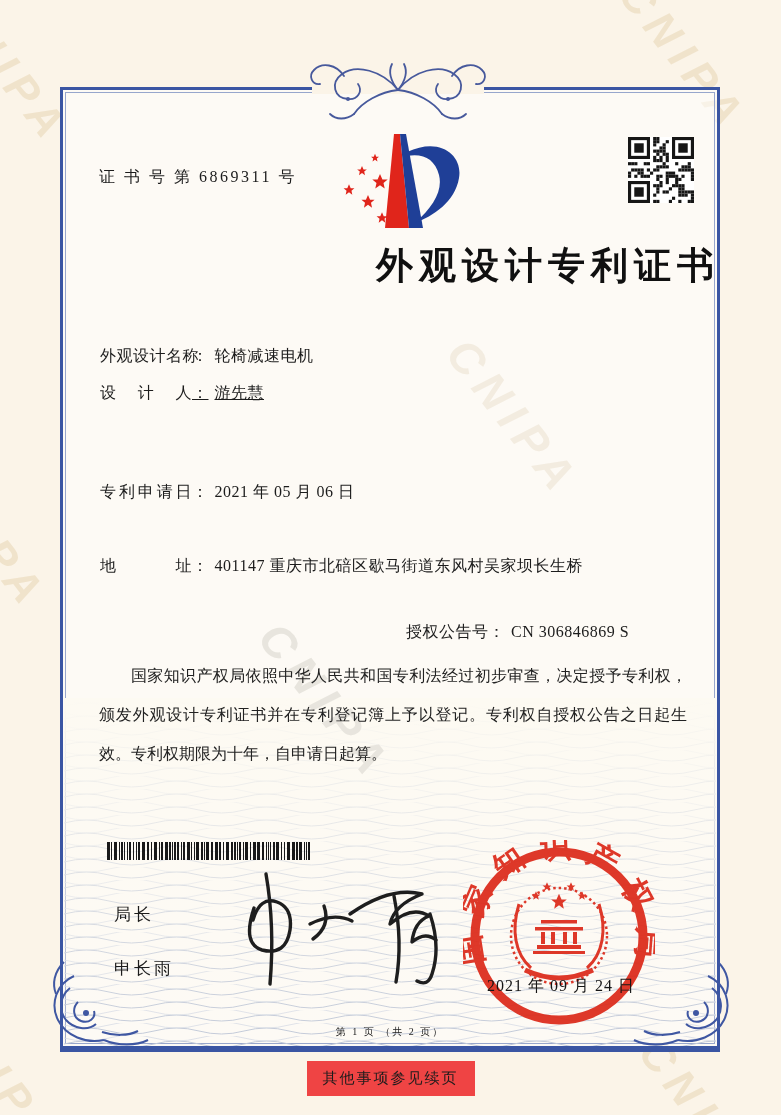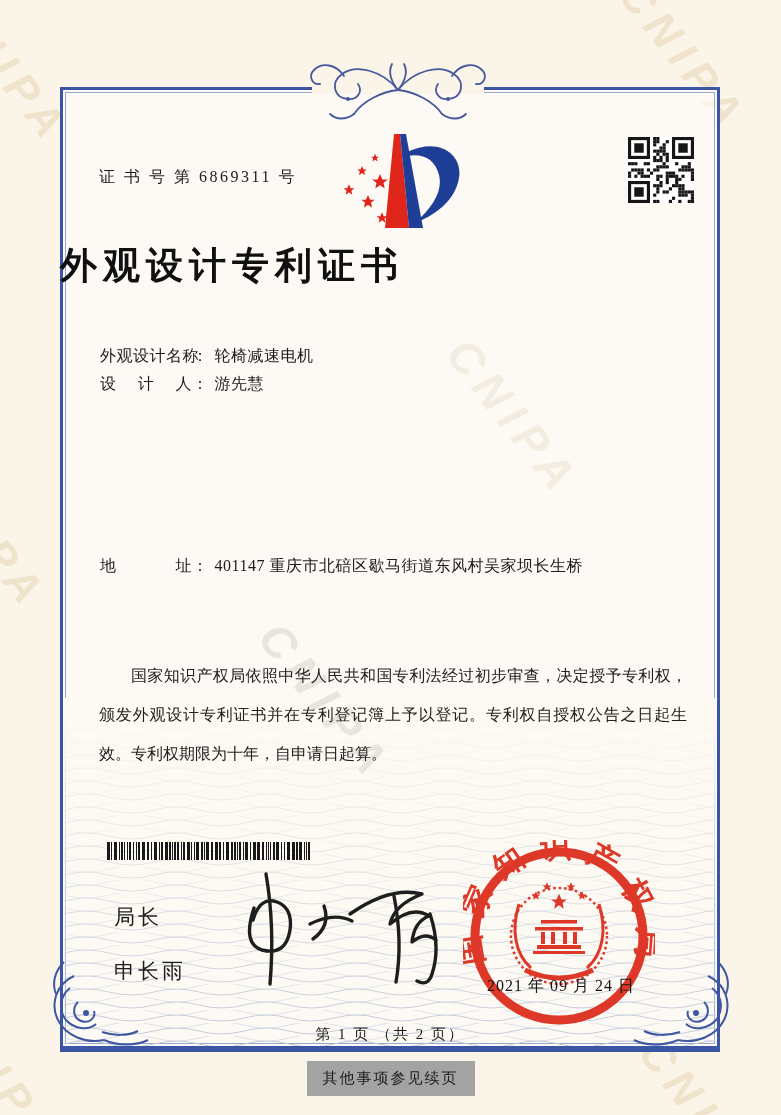--- a/index.html
+++ b/index.html
@@ -9,35 +9,35 @@
   .wm{position:absolute;font-family:"Liberation Sans","DejaVu Sans",sans-serif;
       font-weight:700;font-style:italic;letter-spacing:9px;transform:rotate(52deg);
       transform-origin:left top;user-select:none;white-space:nowrap;}
   .wm-tan{color:#f0e3cb;}
   .wm-tan2{color:#f3ece0;}
   .wm-gray{color:#e8e5de;}
   .frame{position:absolute;left:60px;top:87px;width:660px;height:965px;box-sizing:border-box;
          border:3px solid #3a55a3;border-bottom-width:6px;background:rgba(255,255,255,.55);z-index:2;}
   .frame-inner{position:absolute;left:2px;top:2px;right:2px;bottom:2px;border:1px solid #97a6cc;}
   .certno{position:absolute;left:99px;top:139px;font-size:16px;letter-spacing:2.5px;z-index:5;margin-top:28px;}
-  .title{position:absolute;left:60px;width:660px;top:241px;text-align:left;font-size:37px;
+  .title{position:absolute;left:60px;width:660px;top:241px;text-align:right;font-size:37px;
          font-weight:bold;letter-spacing:6px;color:#101010;z-index:5;}
   .frow{position:absolute;left:100px;font-size:16px;white-space:nowrap;z-index:5;letter-spacing:.5px;}
   .flabel{display:inline-block;width:92px;text-align:justify;text-align-last:justify;vertical-align:bottom;}
   .fvalue{margin-left:6px;}
   .paras{position:absolute;left:99px;width:588px;top:656px;font-size:16px;line-height:39px;
          text-align:justify;color:#222;z-index:5;}
   .paras p{margin:0;text-indent:2em;}
   .signer{position:absolute;left:114px;font-family:"Liberation Sans","DejaVu Sans",sans-serif;
-          font-size:21px;letter-spacing:3px;z-index:6;}
+          font-size:17px;letter-spacing:3px;z-index:6;}
   .seal-date{position:absolute;left:468px;width:186px;top:976px;text-align:center;font-size:16px;
              letter-spacing:1px;color:#151515;z-index:7;}
-  .pgnum{position:absolute;left:60px;width:660px;top:1025px;text-align:center;font-size:15px;
+  .pgnum{position:absolute;left:60px;width:660px;top:1025px;text-align:center;font-size:10px;
          letter-spacing:2px;z-index:5;}
-  .cont{position:absolute;left:50%;transform:translateX(-50%);top:1061px;background:#a3a3a3;
+  .cont{position:absolute;left:50%;transform:translateX(-50%);top:1061px;background:#ef4444;
         padding:8px 16px;font-size:15px;letter-spacing:2px;z-index:6;}
   .z3{z-index:3;} .z4{z-index:4;} .z5{z-index:5;} .z6{z-index:6;}
 </style>
 </head>
 <body>
 
 <div class="page">
 
   <span class="wm wm-tan" style="left:-30px;top:-18px;font-size:44px;">CNIPA</span>
   <span class="wm wm-tan" style="left:648px;top:-30px;font-size:44px;">CNIPA</span>
@@ -234,25 +234,31 @@
       <rect x="0" y="42" width="21" height="21" fill="#161616"></rect>
       <rect x="3" y="45" width="15" height="15" fill="#ffffff"></rect>
       <rect x="6" y="48" width="9" height="9" fill="#161616"></rect>
     </svg>
 
   <div class="title">外观设计专利证书</div>
 
   <div class="frow" style="top:346px;">
     <span class="flabel">外观设计名称</span><span>：</span><span class="fvalue">轮椅减速电机</span>
   </div>
-  <div class="frow" style="top:374px;">
+  <div class="frow" style="top:383px;text-decoration:underline;">
     <span class="flabel">设计人</span><span>：</span><span class="fvalue">游先慧</span>
+  </div>
+  <div class="frow" style="top:482px;">
+    <span class="flabel">专利申请日</span><span>：</span><span class="fvalue">2021 年 05 月 06 日</span>
   </div>
   <div class="frow" style="top:556px;">
     <span class="flabel">地址</span><span>：</span><span class="fvalue">401147 重庆市北碚区歇马街道东风村吴家坝长生桥</span>
+  </div>
+  <div class="frow" style="left:406px;top:622px;">
+    <span>授权公告号</span><span>：</span><span class="fvalue">CN 306846869 S</span>
   </div>
 
   <div class="paras">
     <p>国家知识产权局依照中华人民共和国专利法经过初步审查，决定授予专利权，颁发外观设计专利证书并在专利登记簿上予以登记。专利权自授权公告之日起生效。专利权期限为十年，自申请日起算。</p>
   </div>
 
   <svg id="barcode-svg" class="abs z5" style="left:107px;top:842px;" width="210" height="18" viewBox="0 0 210 18">
       <rect x="0" y="0" width="3" height="18" fill="#191919"></rect>
       <rect x="4" y="0" width="1" height="18" fill="#191919"></rect>
       <rect x="7" y="0" width="3" height="18" fill="#191919"></rect>

